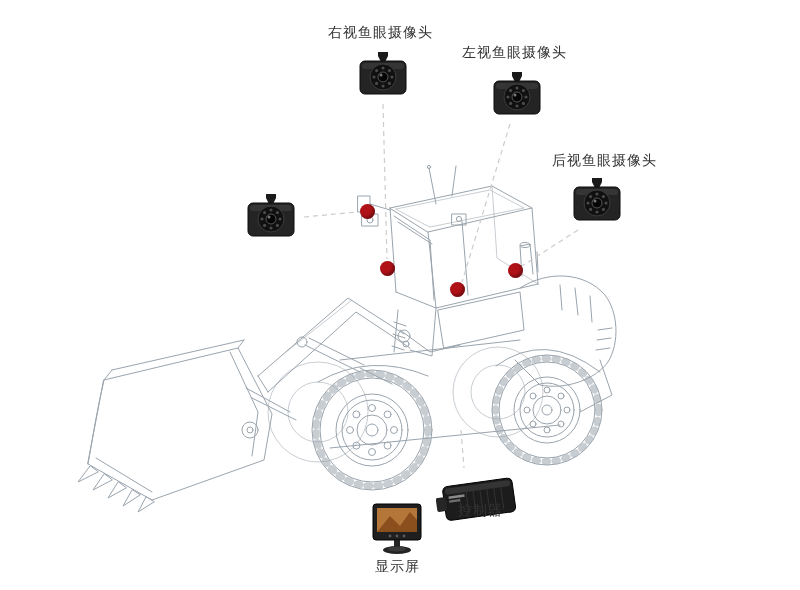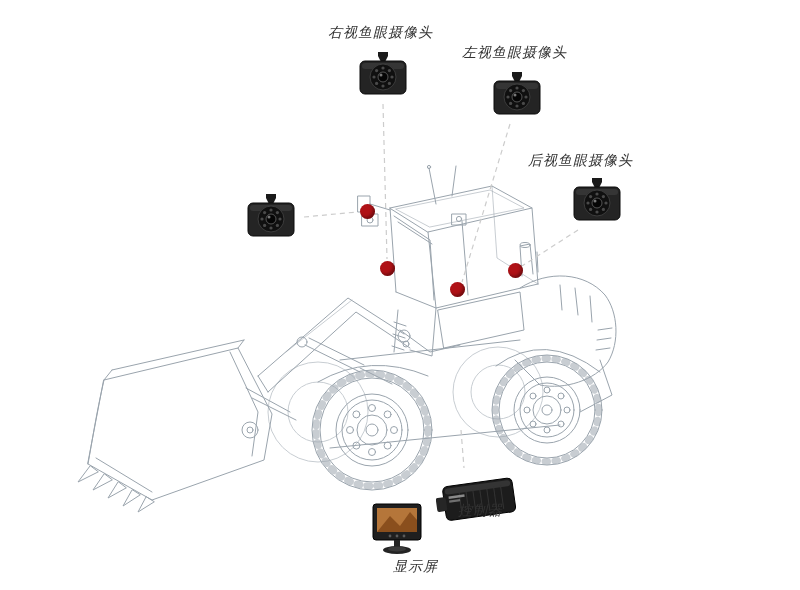--- a/index.html
+++ b/index.html
@@ -3,21 +3,21 @@
 <meta charset="utf-8">
 <style>
   html,body{margin:0;padding:0;background:#fff;}
   .stage{
     position:relative;width:800px;height:590px;overflow:hidden;
     background:var(--background,#fff);
     font-family:"Liberation Sans","DejaVu Sans",sans-serif;
   }
   .label{
     position:absolute;font-size:14px;color:var(--text,#333);
-    white-space:nowrap;letter-spacing:1px;font-style:italic;
+    white-space:nowrap;letter-spacing:1px;
   }
   .layer{position:absolute;left:0;top:0;width:800px;height:590px;}
   .wire{stroke:var(--wireframe,#9aa4ad);fill:none;stroke-width:1;stroke-linecap:round;stroke-linejoin:round;}
   .wire-faint{stroke:var(--wireframe,#9aa4ad);fill:none;stroke-width:1;opacity:.55;}
   .tread{stroke:var(--wireframe,#9aa4ad);fill:none;opacity:.55;}
   .dash-line{stroke:var(--dash,#ccc);stroke-width:1.2;stroke-dasharray:5 4;fill:none;}
   .marker-dot{
     position:absolute;width:15px;height:15px;border-radius:50%;
     background:var(--marker,#b01217);
     box-shadow:inset -2px -2px 3px rgba(0,0,0,.35);
@@ -252,17 +252,17 @@
     <circle cx="20" cy="34" r="1.4" fill="#5a5a5a"></circle>
     <circle cx="27" cy="34" r="1.4" fill="#5a5a5a"></circle>
     <circle cx="34" cy="34" r="1.4" fill="#5a5a5a"></circle>
     <rect x="24" y="38" width="6" height="7" fill="#242424"></rect>
     <ellipse cx="27" cy="48" rx="14" ry="4" fill="#242424"></ellipse>
     <ellipse cx="27" cy="47" rx="9" ry="2.4" fill="#3a3a3a"></ellipse>
   </svg>
 
   <div class="label" style="left:328px;top:24px;">右视鱼眼摄像头</div>
   <div class="label" style="left:462px;top:44px;">左视鱼眼摄像头</div>
-  <div class="label" style="left:528px;top:152px;">后视鱼眼摄像头</div>
+  <div class="label" style="left:552px;top:152px;">后视鱼眼摄像头</div>
   <div class="label" style="left:458px;top:502px;">控制器</div>
-  <div class="label" style="left:393px;top:558px;text-align:right;">显示屏</div>
+  <div class="label" style="left:375px;top:558px;text-align:right;">显示屏</div>
 
 </div>
 
 </body></html>

